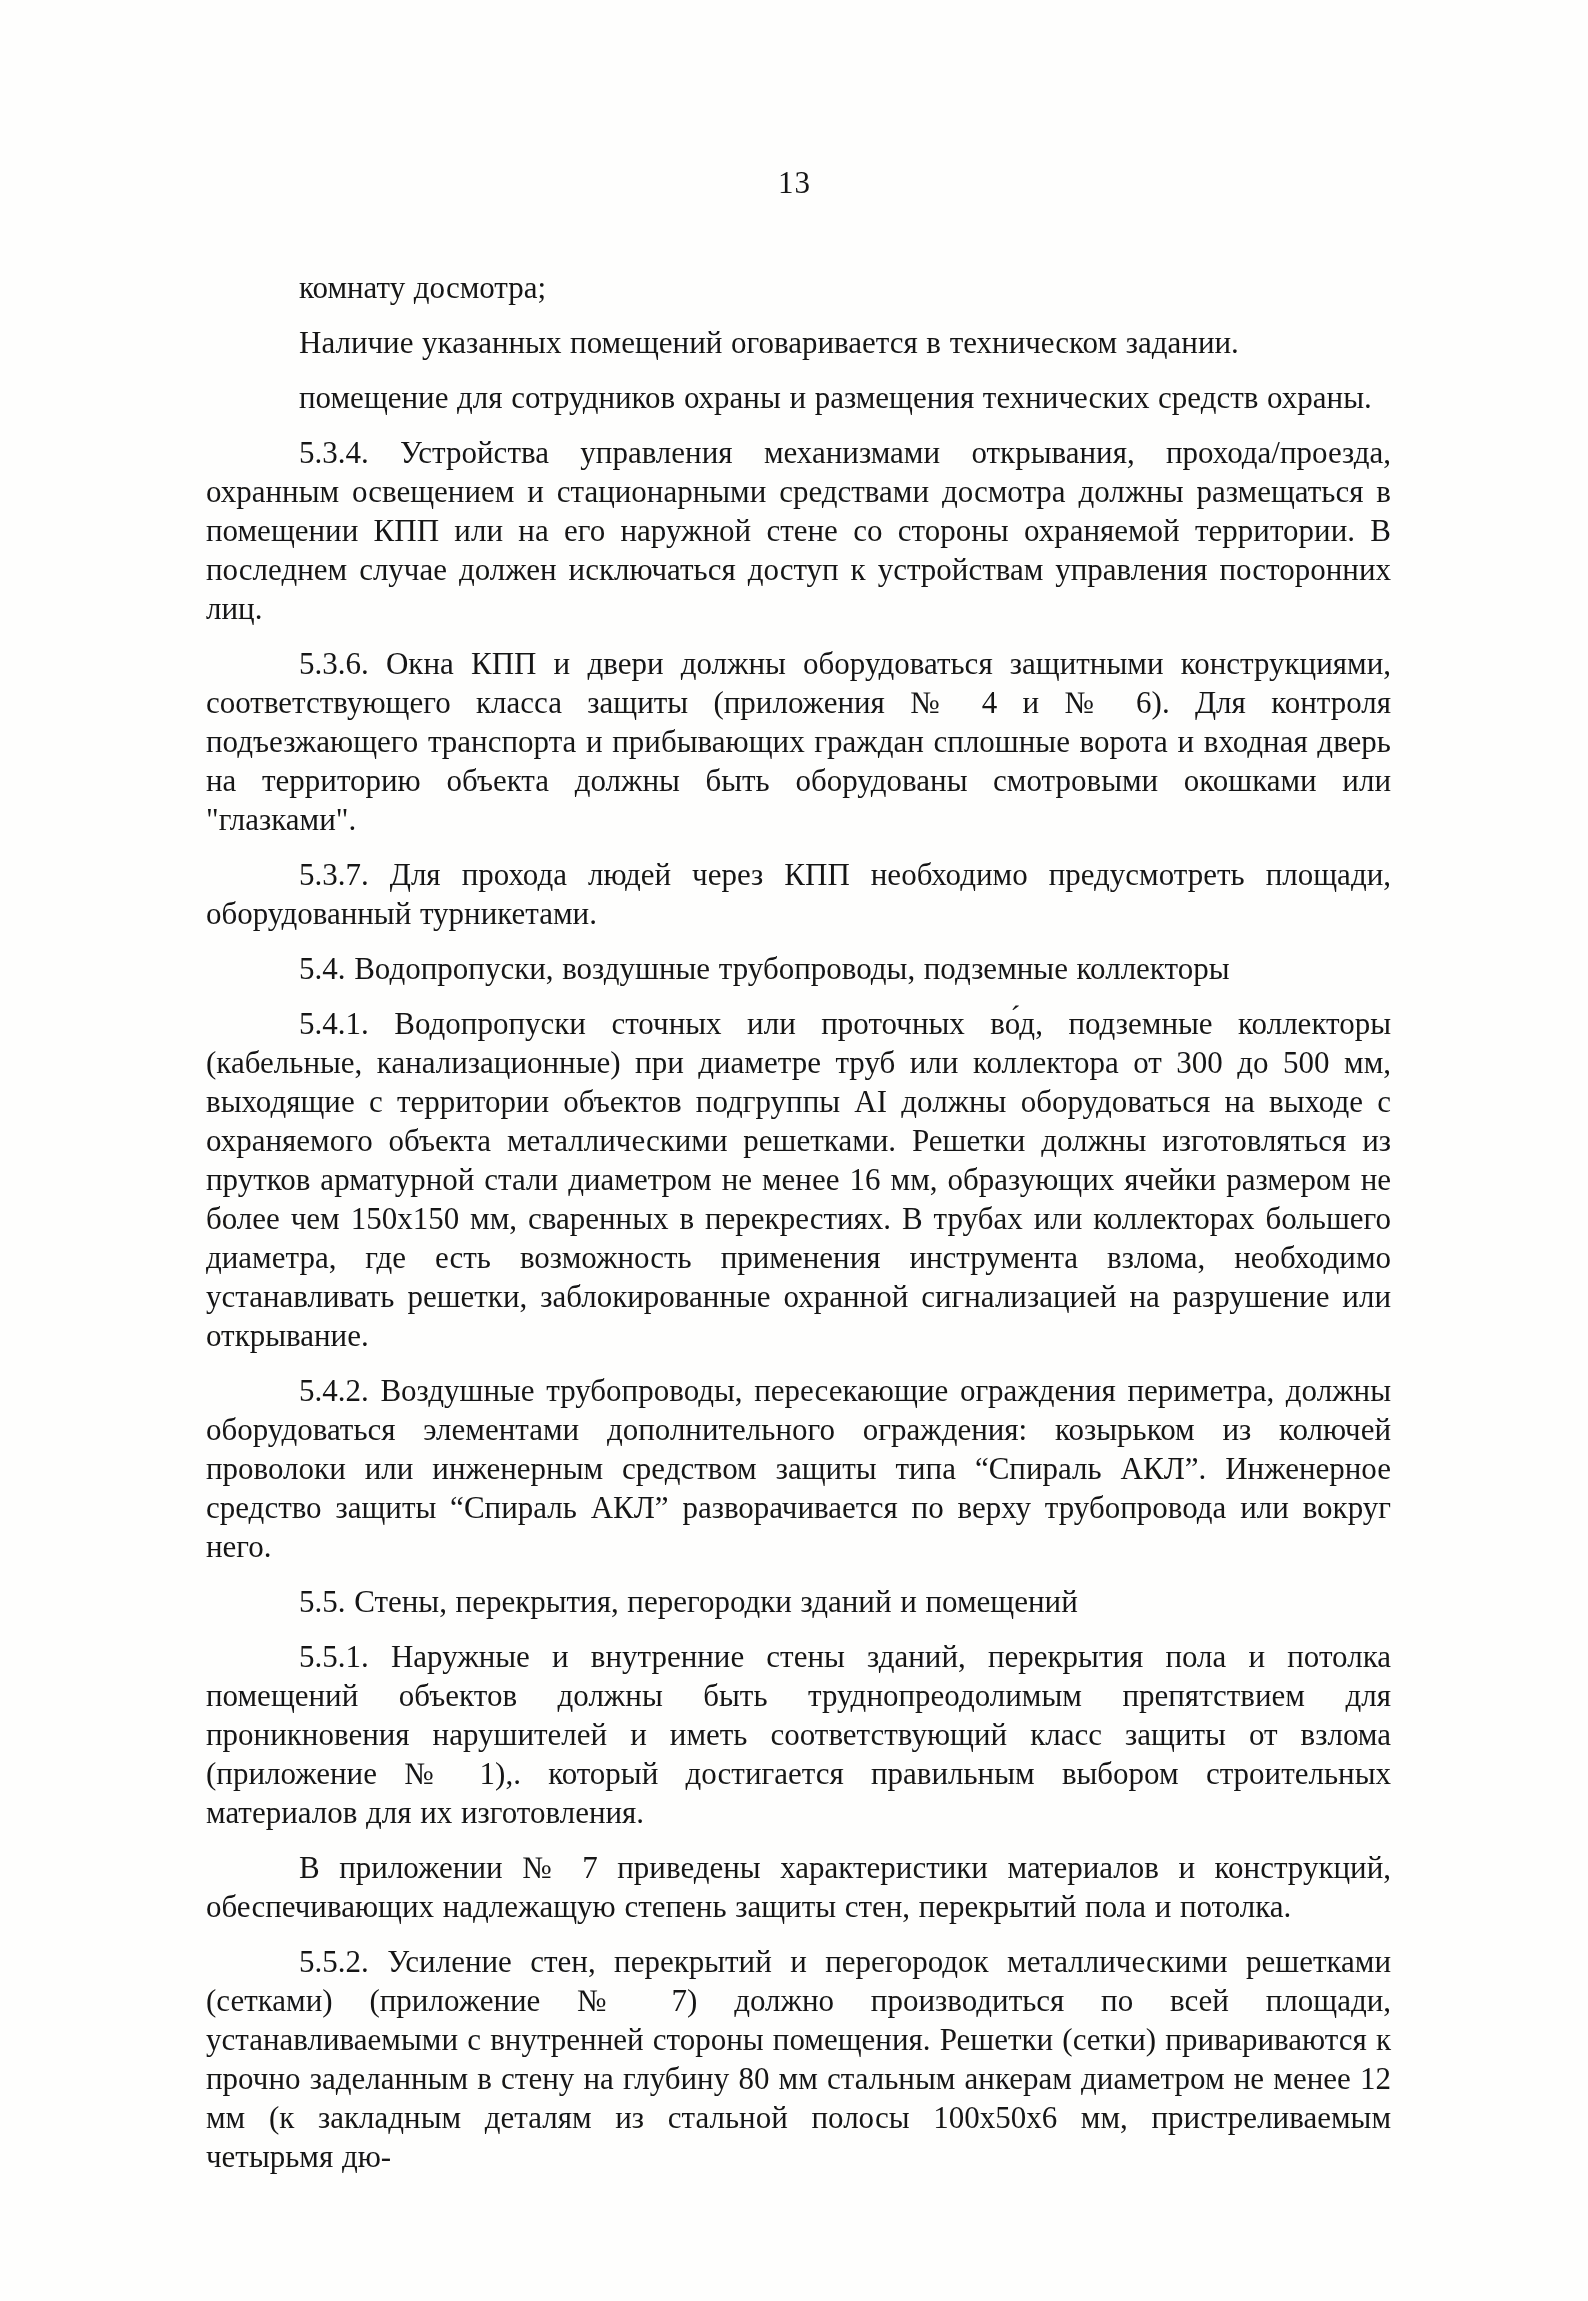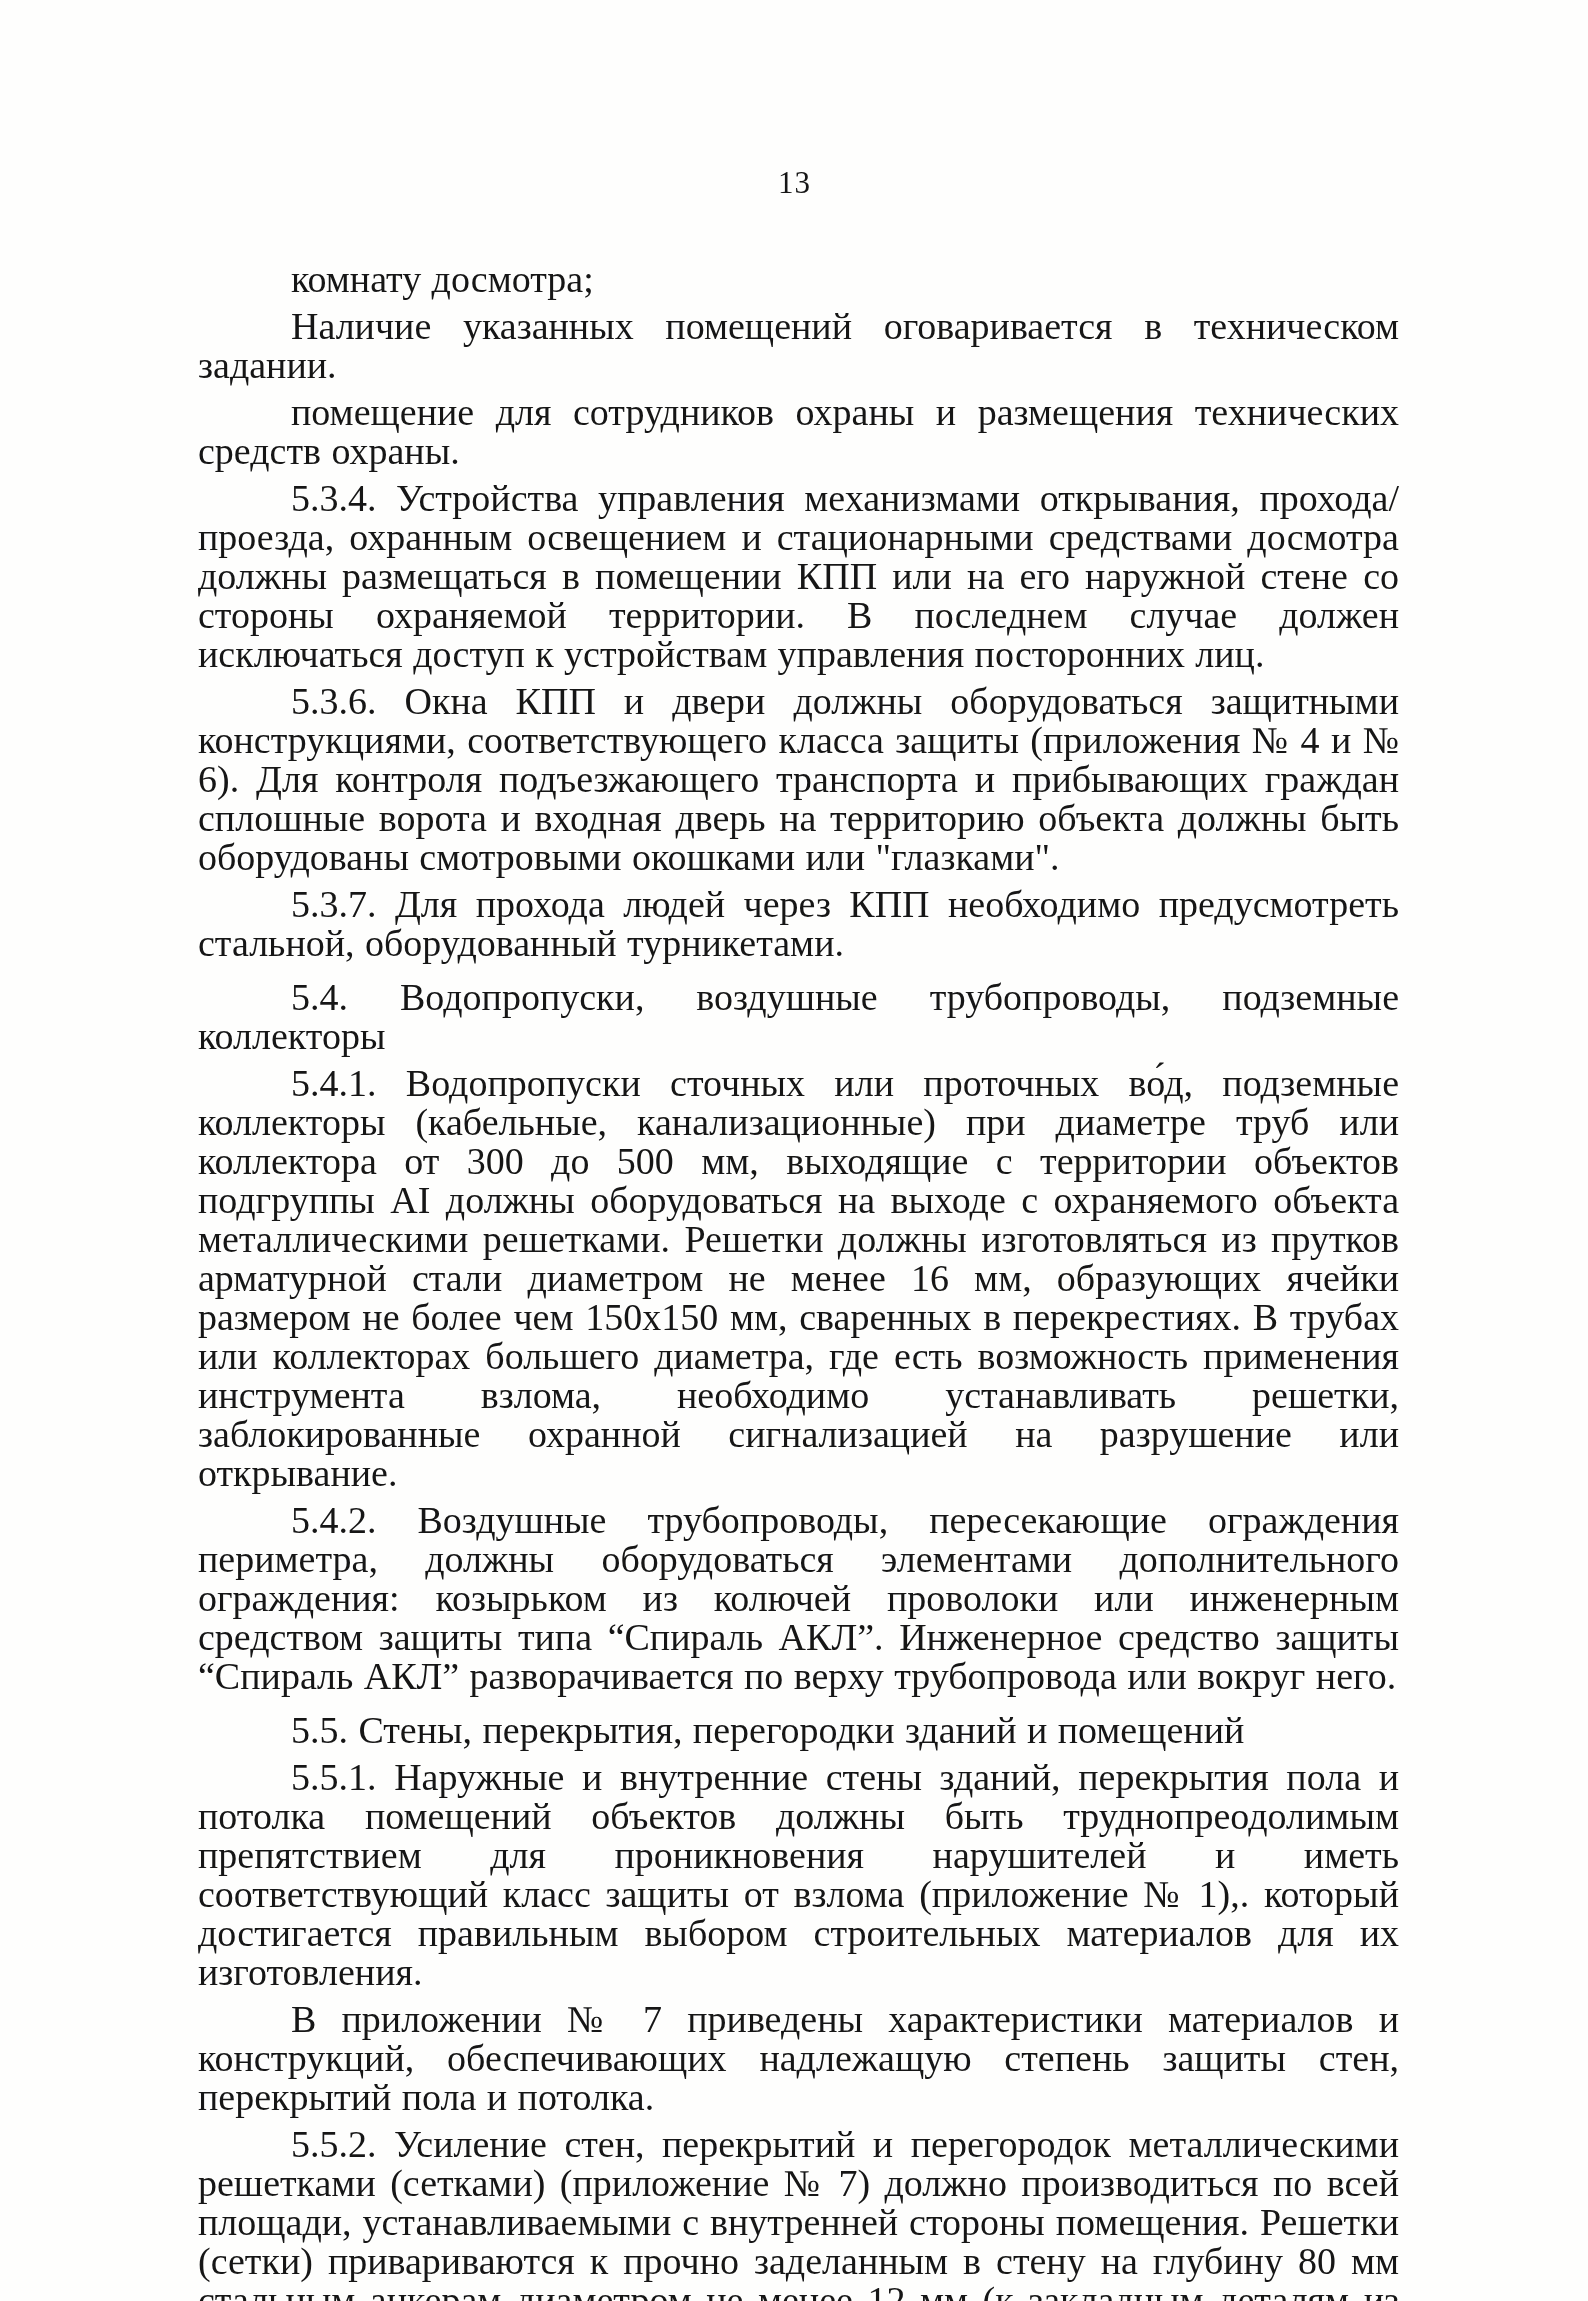--- a/index.html
+++ b/index.html
@@ -27,22 +27,22 @@
     font-size: 31px;
     letter-spacing: 0.9px;
   }
   .content {
     position: absolute;
     top: 252px;
     left: 190px;
     width: 1217px;
   }
   .para {
-    margin: 8px;
-    font-size: 38px;
+    margin: 16px;
+    font-size: 31px;
     line-height: 39px;
     text-align: justify;
     text-indent: 93px;
     word-spacing: 0.9px;
   }
   .para.heading {
     font-weight: normal;
     margin-top: 15px;
   }
 </style>
@@ -50,21 +50,21 @@
 <body>
 
 <div class="page" style="background: rgb(254, 254, 253); color: rgb(22, 22, 22);">
   <div class="page-number">13</div>
   <div class="content">
       <p class="para">комнату досмотра;</p>
       <p class="para">Наличие указанных помещений оговаривается в техническом задании.</p>
       <p class="para">помещение для сотрудников охраны и размещения технических средств охраны.</p>
       <p class="para">5.3.4. Устройства управления механизмами открывания, прохода/проезда, охранным освещением и стационарными средствами досмотра должны размещаться в помещении КПП или на его наружной стене со стороны охраняемой территории. В последнем случае должен исключаться доступ к устройствам управления посторонних лиц.</p>
       <p class="para">5.3.6. Окна КПП и двери должны оборудоваться защитными конструкциями, соответствующего класса защиты (приложения № 4 и № 6). Для контроля подъезжающего транспорта и прибывающих граждан сплошные ворота и входная дверь на территорию объекта должны быть оборудованы смотровыми окошками или "глазками".</p>
-      <p class="para">5.3.7. Для прохода людей через КПП необходимо предусмотреть стальной, оборудованный турникетами.</p>
+      <p class="para">5.3.7. Для прохода людей через КПП необходимо предусмотреть площади, оборудованный турникетами.</p>
       <p class="para heading">5.4. Водопропуски, воздушные трубопроводы, подземные коллекторы</p>
       <p class="para">5.4.1. Водопропуски сточных или проточных во́д, подземные коллекторы (кабельные, канализационные) при диаметре труб или коллектора от 300 до 500 мм, выходящие с территории объектов подгруппы АI должны оборудоваться на выходе с охраняемого объекта металлическими решетками. Решетки должны изготовляться из прутков арматурной стали диаметром не менее 16 мм, образующих ячейки размером не более чем 150х150 мм, сваренных в перекрестиях. В трубах или коллекторах большего диаметра, где есть возможность применения инструмента взлома, необходимо устанавливать решетки, заблокированные охранной сигнализацией на разрушение или открывание.</p>
       <p class="para">5.4.2. Воздушные трубопроводы, пересекающие ограждения периметра, должны оборудоваться элементами дополнительного ограждения: козырьком из колючей проволоки или инженерным средством защиты типа “Спираль АКЛ”. Инженерное средство защиты “Спираль АКЛ” разворачивается по верху трубопровода или вокруг него.</p>
       <p class="para heading">5.5. Стены, перекрытия, перегородки зданий и помещений</p>
       <p class="para">5.5.1. Наружные и внутренние стены зданий, перекрытия пола и потолка помещений объектов должны быть труднопреодолимым препятствием для проникновения нарушителей и иметь соответствующий класс защиты от взлома (приложение № 1),. который достигается правильным выбором строительных материалов для их изготовления.</p>
       <p class="para">В приложении № 7 приведены характеристики материалов и конструкций, обеспечивающих надлежащую степень защиты стен, перекрытий пола и потолка.</p>
       <p class="para">5.5.2. Усиление стен, перекрытий и перегородок металлическими решетками (сетками) (приложение № 7) должно производиться по всей площади, устанавливаемыми с внутренней стороны помещения. Решетки (сетки) привариваются к прочно заделанным в стену на глубину 80 мм стальным анкерам диаметром не менее 12 мм (к закладным деталям из стальной полосы 100х50х6 мм, пристреливаемым четырьмя дю-</p>
     </div>
 </div>
 

